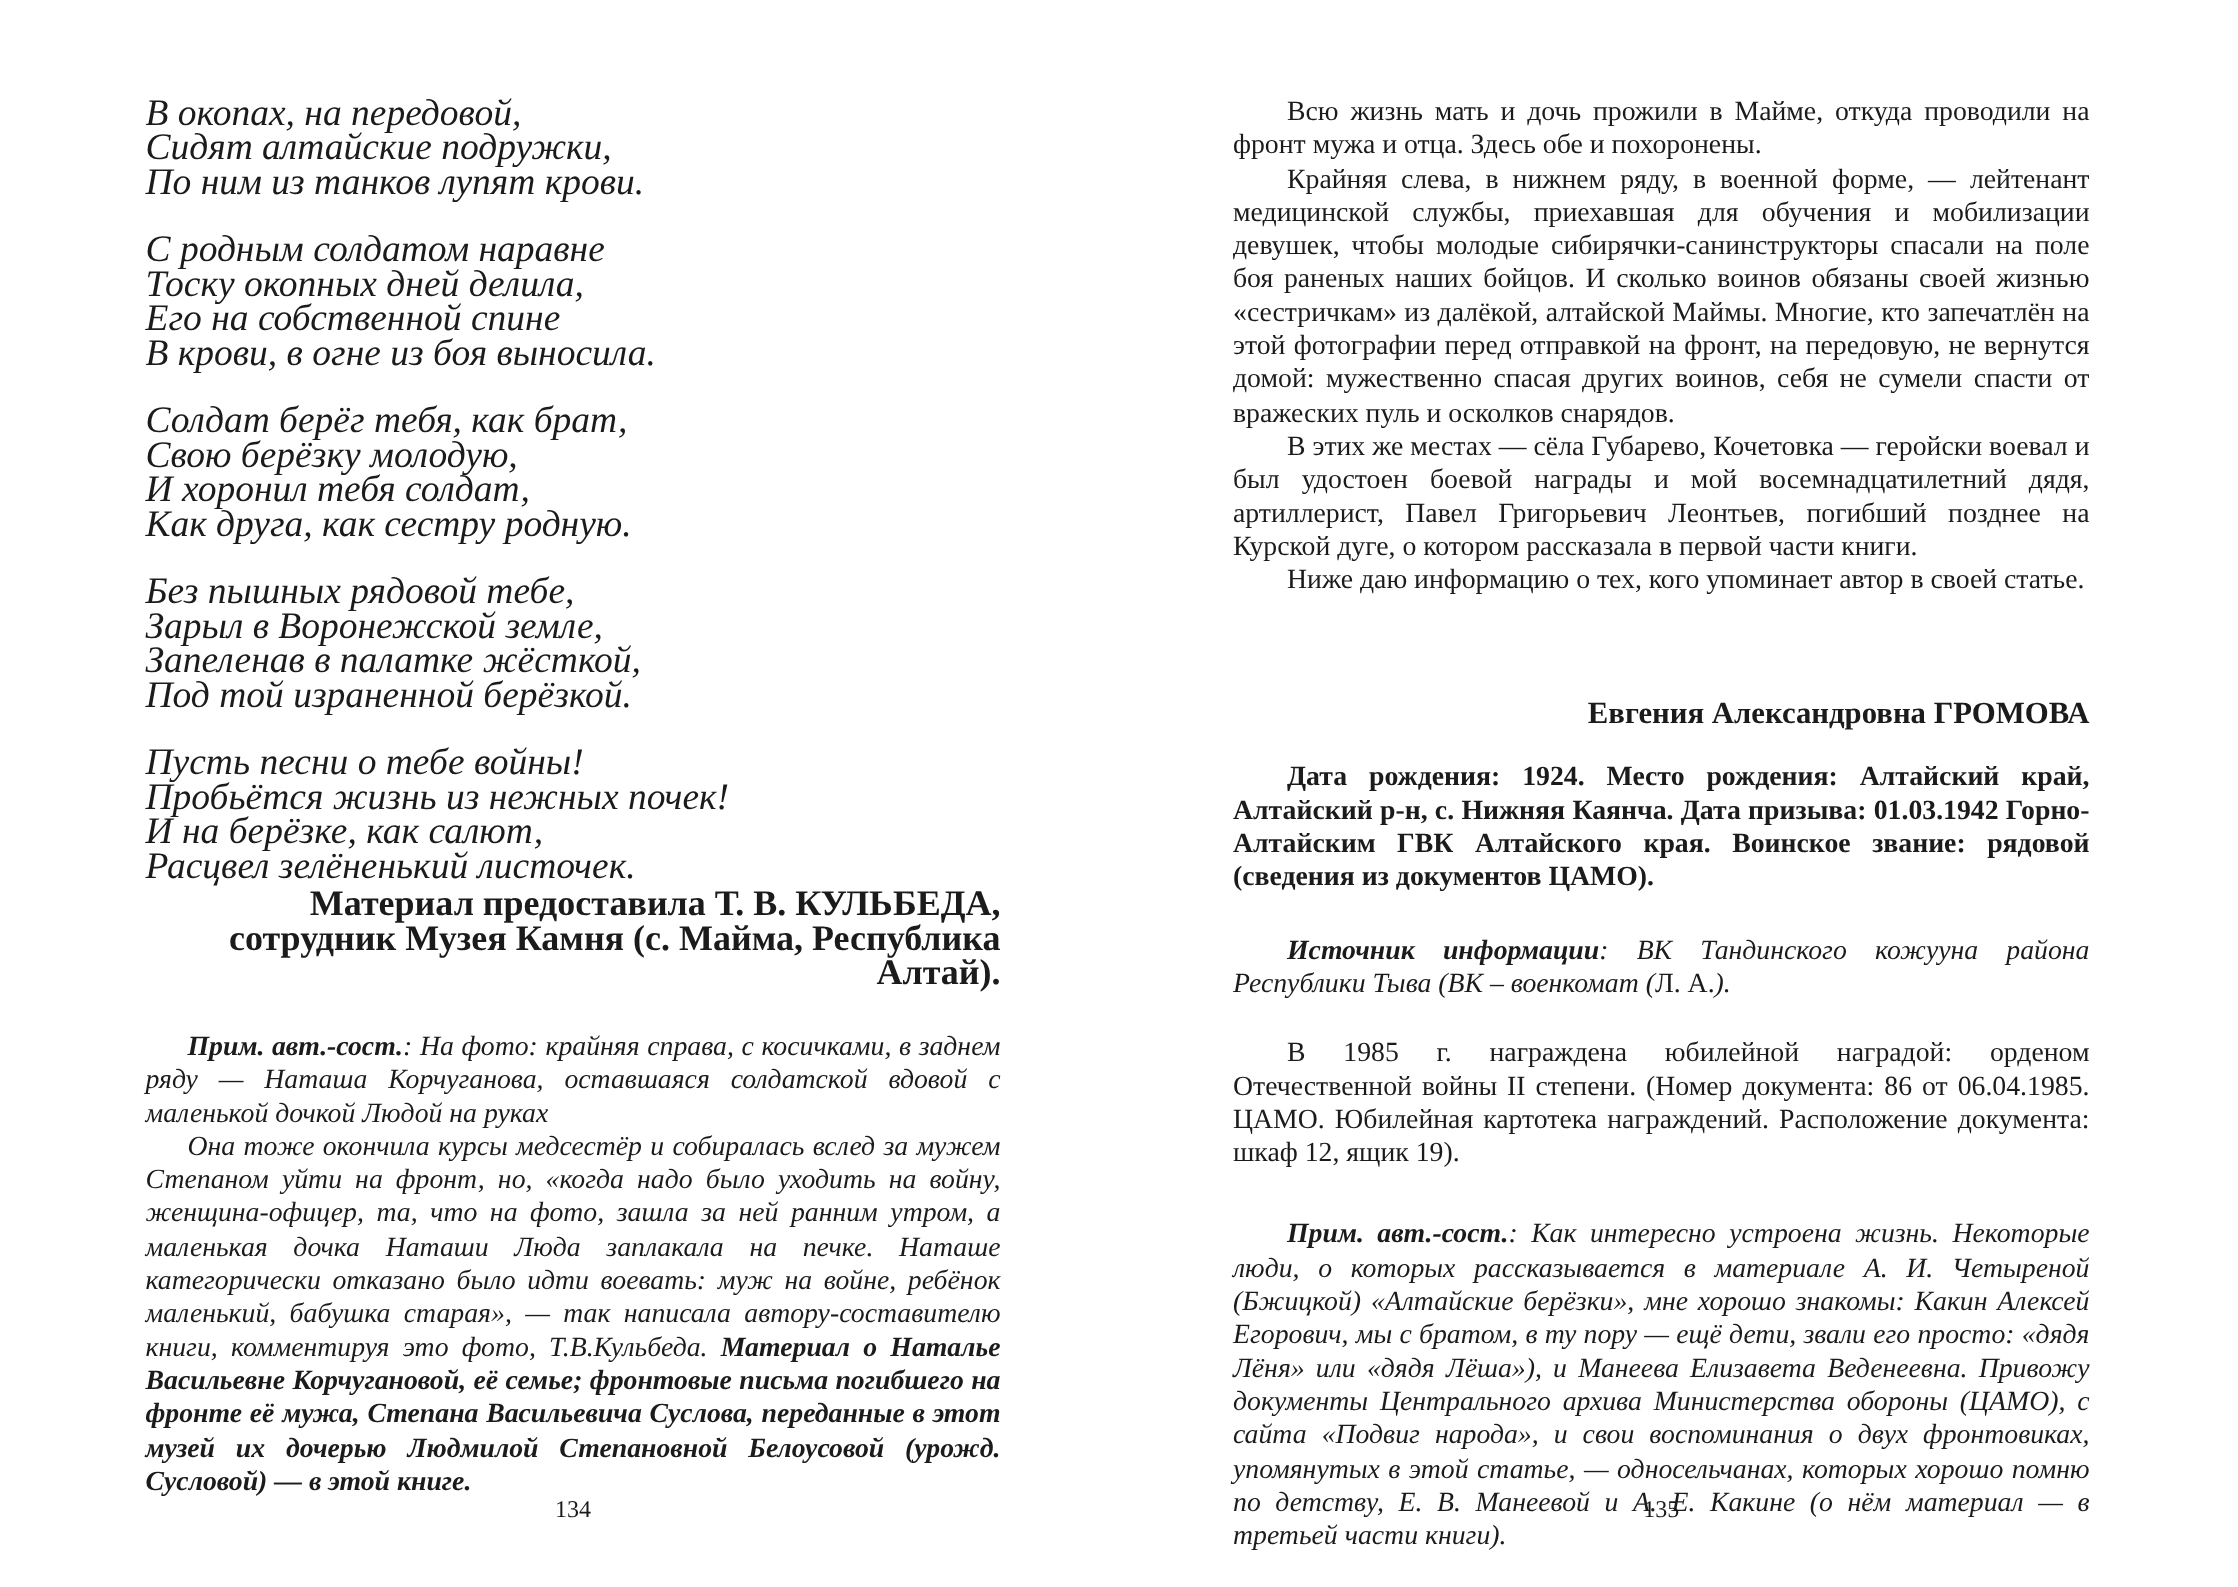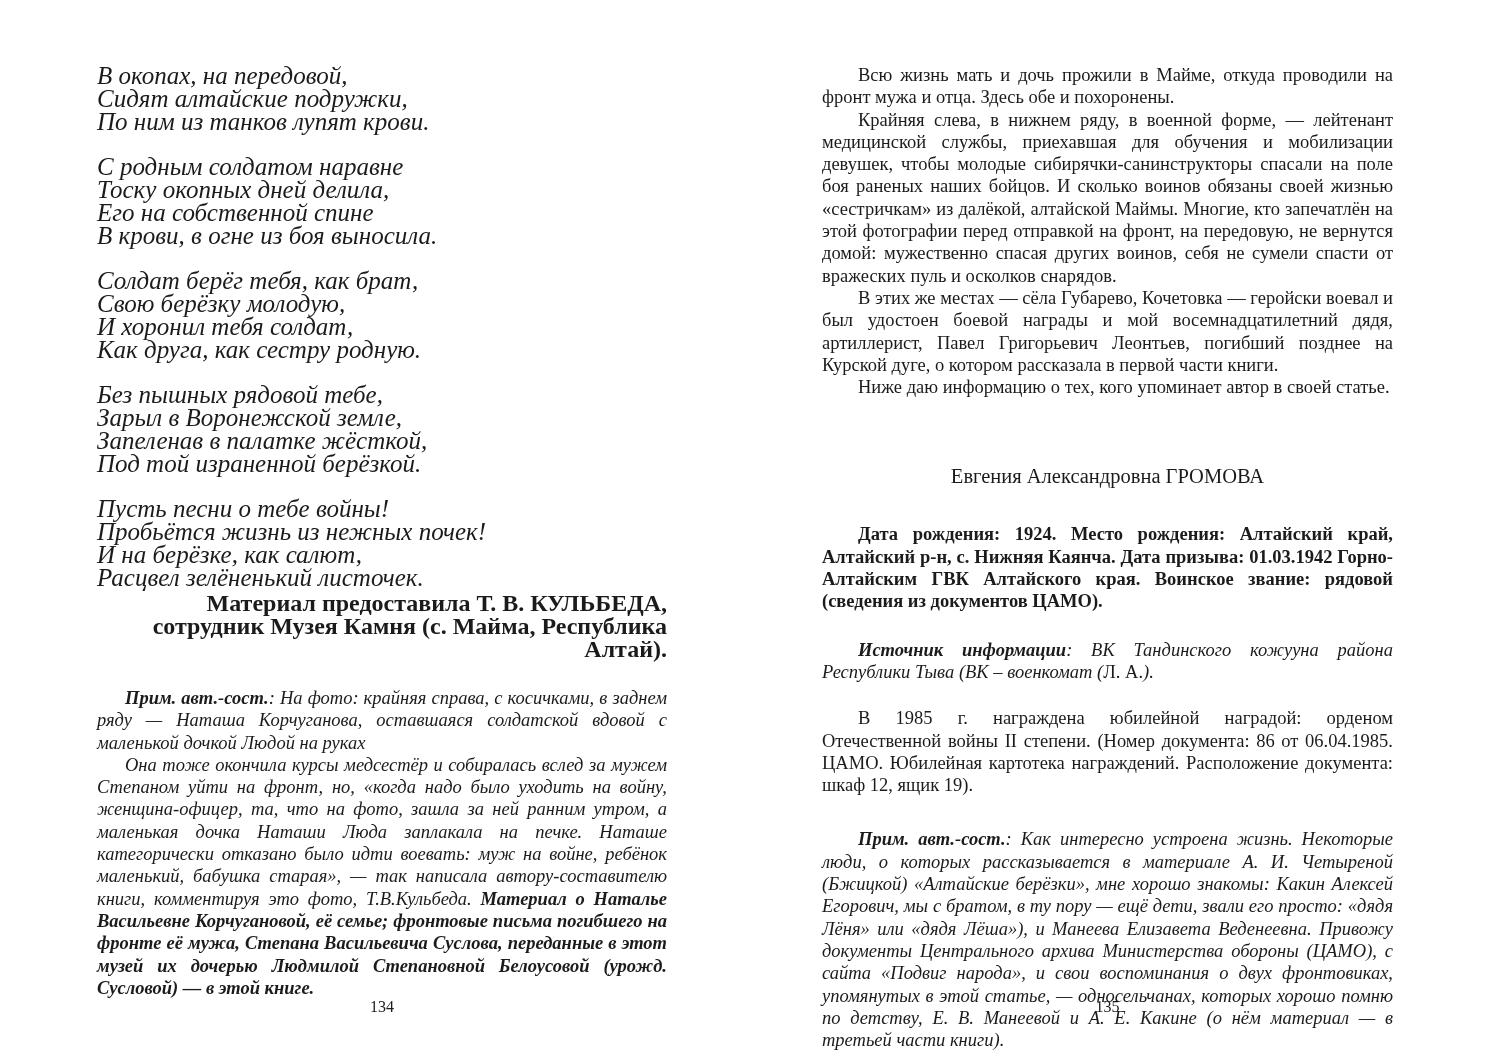--- a/index.html
+++ b/index.html
@@ -31,23 +31,23 @@
   }
   .note { font-style: italic; }
   .indent { text-indent: 36px; }
   .indent-sm { text-indent: 28px; }
   .lead { font-weight: bold; }
   .bold-seg { font-weight: bold; }
   .upright { font-style: normal; }
   .bold-para { font-weight: bold; }
 
   .heading {
-    margin: 66px 0 35px 0;
-    text-align: center;
-    font-weight: normal;
+    margin: 66px 0 19px 0;
+    text-align: right;
+    font-weight: bold;
     font-size: 20.5px;
     line-height: 24px;
   }
 
   .note-block-left { margin-top: 26px; }
   .source-para { margin-top: 26px; }
   .award-para  { margin-top: 24px; }
   .note-block-right { margin-top: 32px; }
 
   .page-num {

